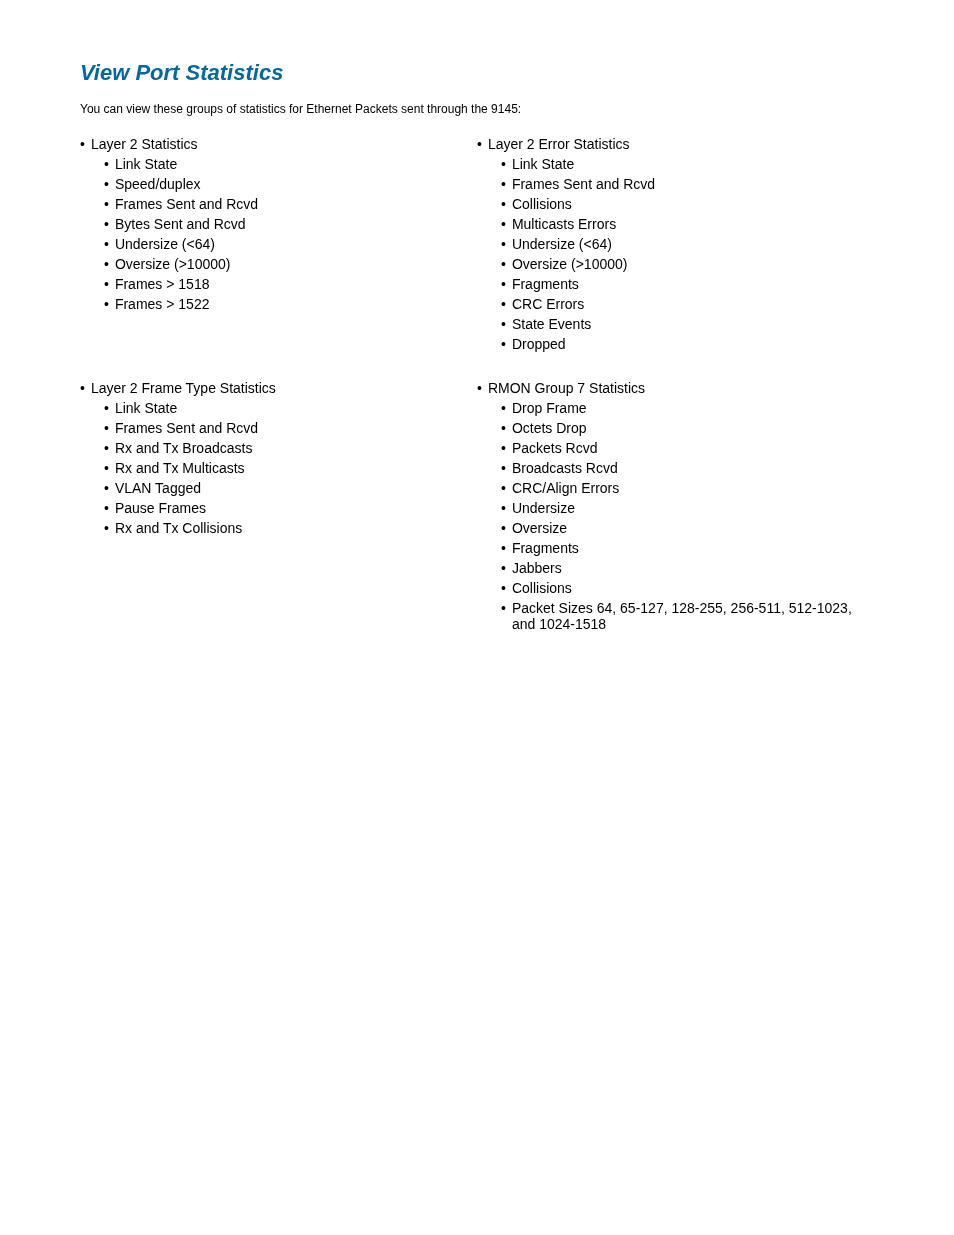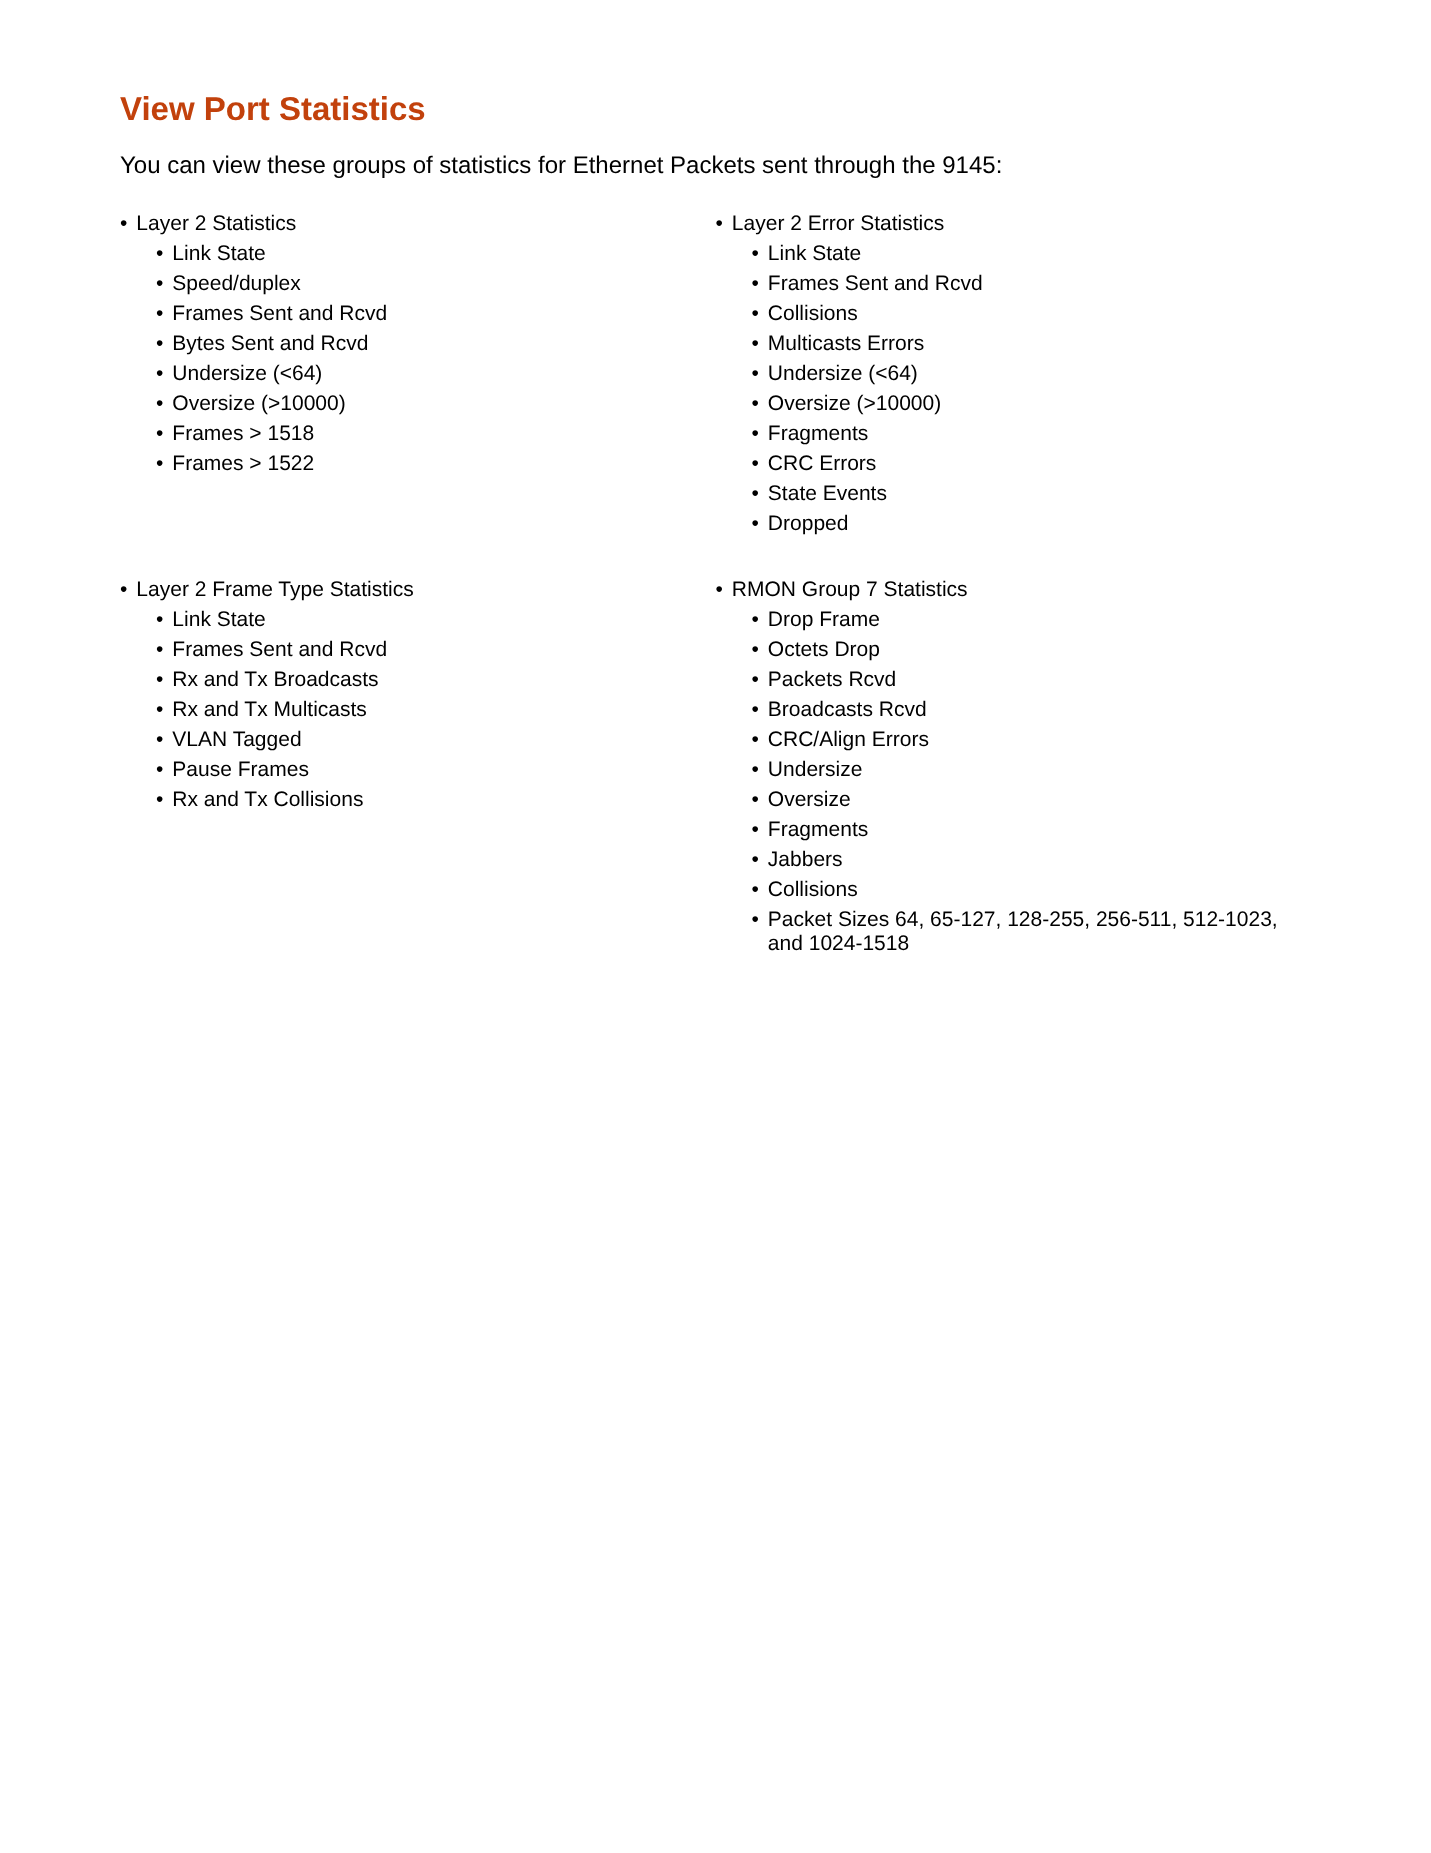--- a/index.html
+++ b/index.html
@@ -14,26 +14,27 @@
       color: #000;
       background: #fff;
       padding: 60px 80px;
       max-width: 954px;
     }
 
     h1 {
       font-size: 22px;
       font-weight: bold;
       margin-bottom: 16px;
-      color: #c2410c;
+      color: #0369a1;
+      font-style: italic;
     }
 
     .intro {
       margin-bottom: 20px;
-      font-size: 16px;
+      font-size: 12px;
     }
 
     .columns-wrapper {
       display: flex;
       gap: 0;
       margin-bottom: 20px;
     }
 
     .column {
       flex: 1;

